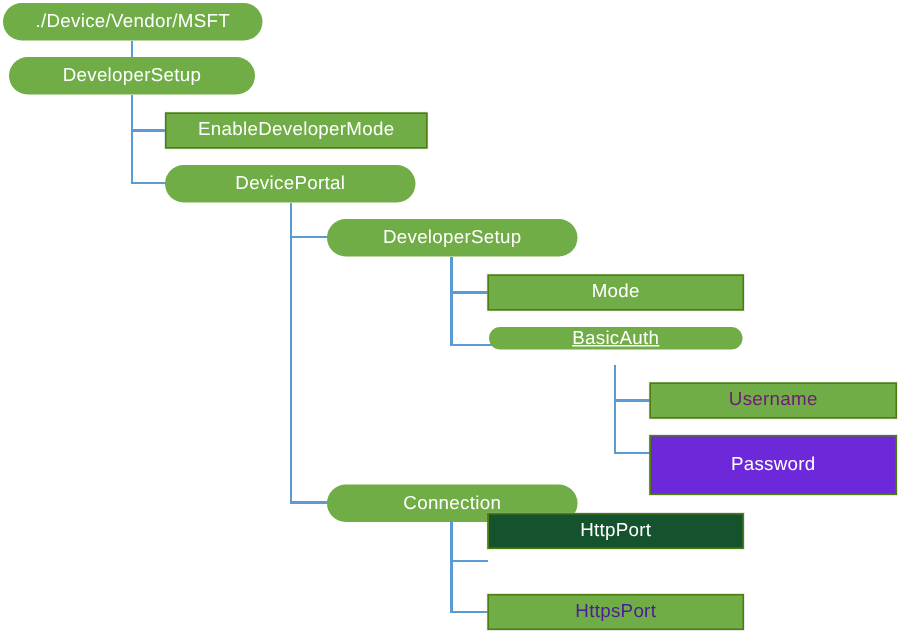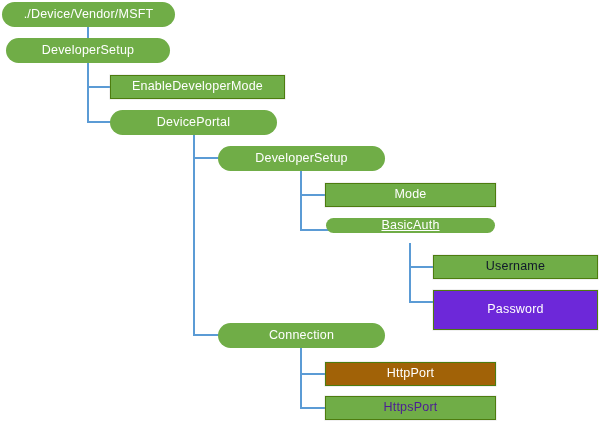--- a/index.html
+++ b/index.html
@@ -104,30 +104,30 @@
       </div>
       <div class="node pill" style="left: 218px; top: 146px; width: 167px; height: 25px; background: rgb(112, 173, 71); color: rgb(255, 255, 255);">
         <span class="node-label">DeveloperSetup</span>
       </div>
       <div class="node rect" style="left: 325px; top: 183px; width: 171px; height: 24px; background: rgb(112, 173, 71); color: rgb(255, 255, 255);">
         <span class="node-label">Mode</span>
       </div>
       <div class="node pill" style="left: 326px; top: 218px; width: 169px; height: 15px; background: rgb(112, 173, 71); color: rgb(255, 255, 255); text-decoration: underline;">
         <span class="node-label">BasicAuth</span>
       </div>
-      <div class="node rect" style="left: 433px; top: 255px; width: 165px; height: 24px; background: rgb(112, 173, 71); color: #0f172a;">
+      <div class="node rect" style="left: 433px; top: 255px; width: 165px; height: 24px; background: rgb(112, 173, 71); color: #701a75;">
         <span class="node-label">Username</span>
       </div>
       <div class="node rect" style="left: 433px; top: 290px; width: 165px; height: 40px; background: #6d28d9; color: rgb(255, 255, 255);">
         <span class="node-label">Password</span>
       </div>
       <div class="node pill" style="left: 218px; top: 323px; width: 167px; height: 25px; background: rgb(112, 173, 71); color: rgb(255, 255, 255); justify-content: center;">
         <span class="node-label">Connection</span>
       </div>
-      <div class="node rect" style="left: 325px; top: 362px; width: 171px; height: 24px; background: #a16207; color: rgb(255, 255, 255);">
+      <div class="node rect" style="left: 325px; top: 342px; width: 171px; height: 24px; background: #14532d; color: rgb(255, 255, 255);">
         <span class="node-label">HttpPort</span>
       </div>
       <div class="node rect" style="left: 325px; top: 396px; width: 171px; height: 24px; background: rgb(112, 173, 71); color: #4c1d95;">
         <span class="node-label">HttpsPort</span>
       </div>
     </div>
 
 </div>
 
 </body></html>

